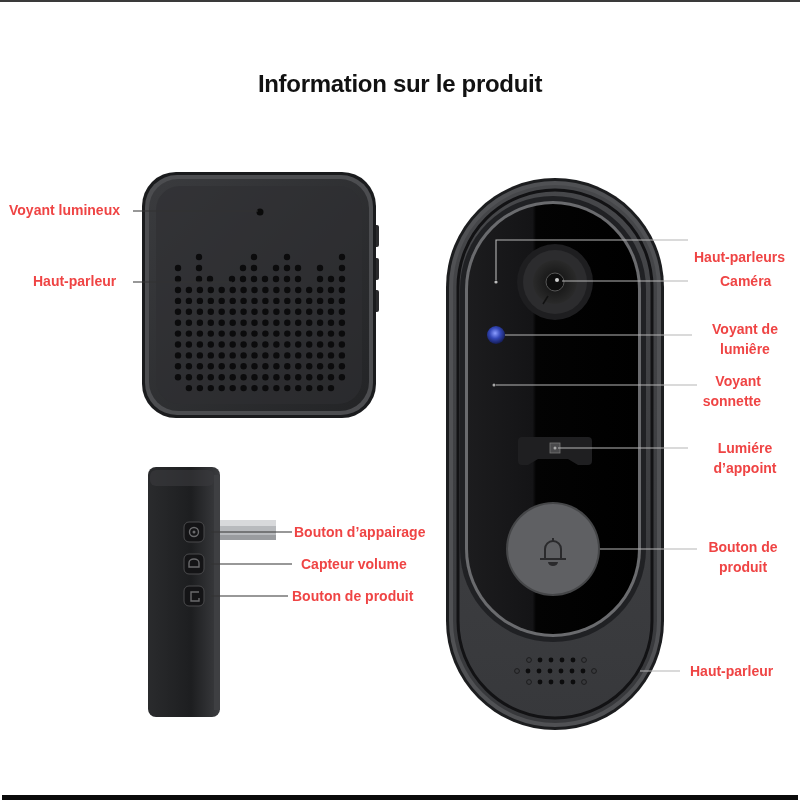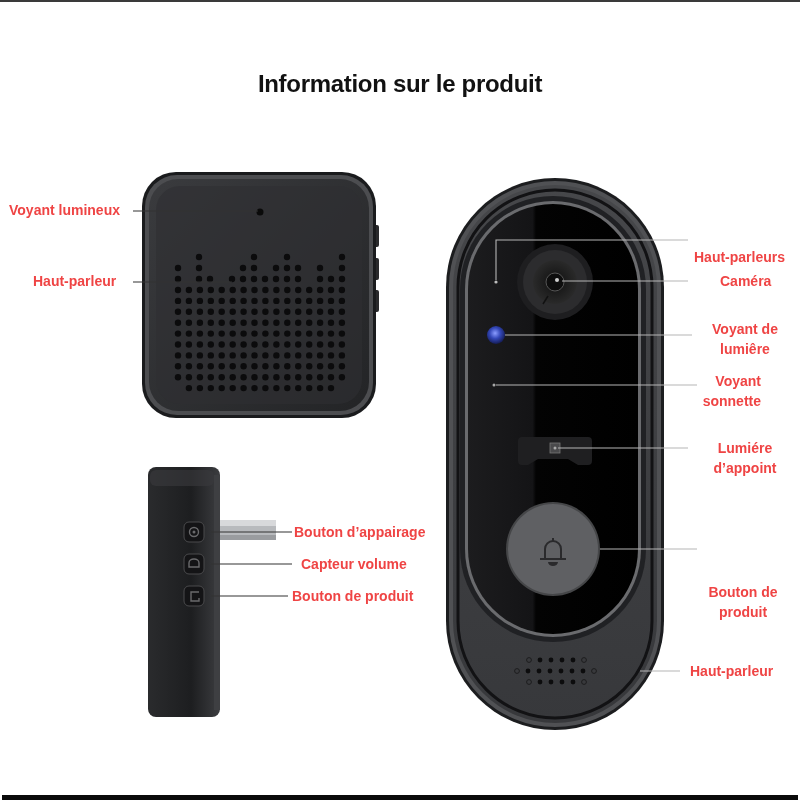--- a/index.html
+++ b/index.html
@@ -386,19 +386,19 @@
   <div>lumiêre</div>
 </div>
 <div class="lbl center" style="left:661px; top:371px; width:100px;text-align:right;">
   <div>Voyant</div>
   <div>sonnette</div>
 </div>
 <div class="lbl center" style="left:695px; top:438px; width:100px;">
   <div>Lumiére</div>
   <div>d’appoint</div>
 </div>
-<div class="lbl center" style="left:693px; top:537px; width:100px;margin-top:45px;">
+<div class="lbl center" style="left:693px; top:537px; width:100px;">
   <div>Bouton de</div>
   <div>produit</div>
 </div>
 <div class="lbl" style="left:690px; top:661px;">Haut-parleur</div>
 
 <div class="bottom-rule"></div>
 
 </body></html>

